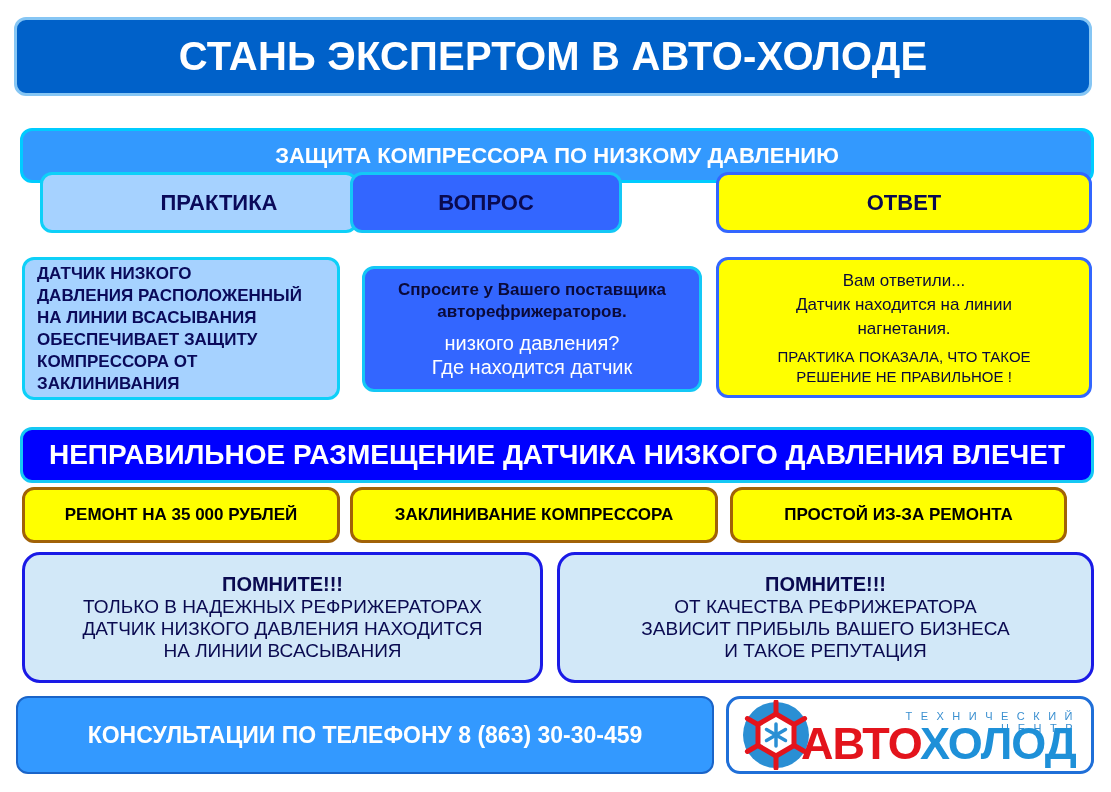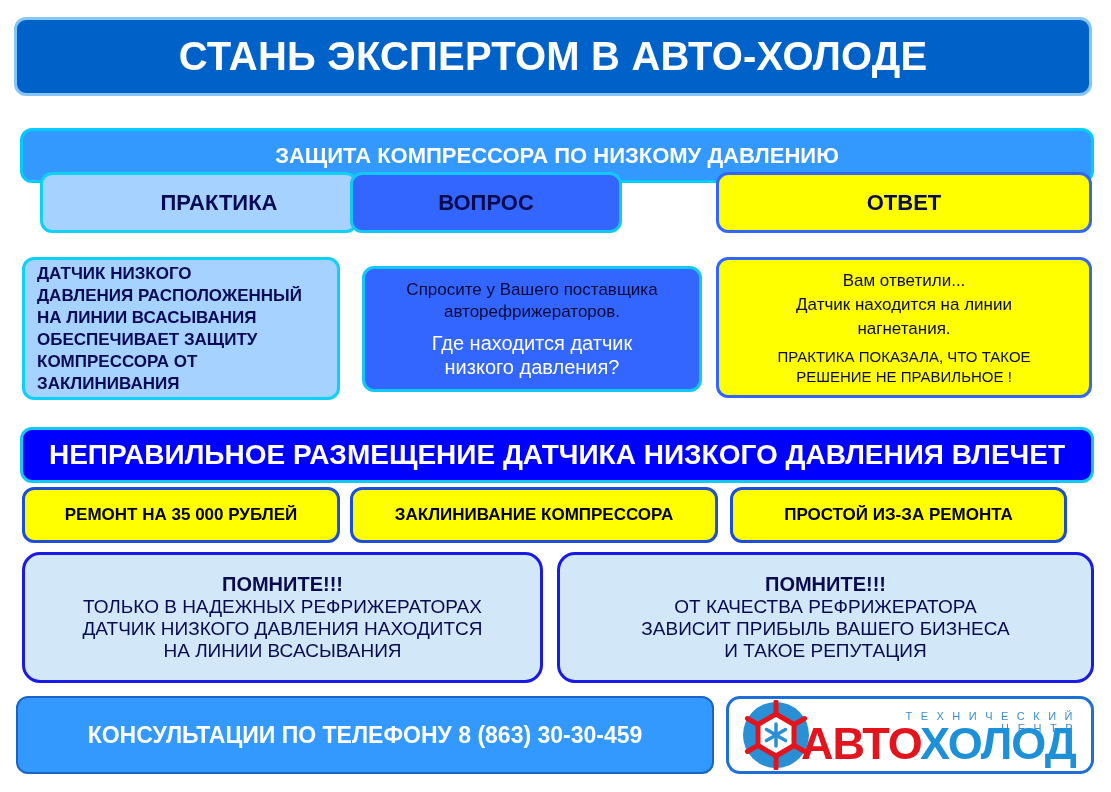--- a/index.html
+++ b/index.html
@@ -30,35 +30,35 @@
     left:22px; top:257px; width:318px; height:143px;
     background:#a6d2ff; border:3px solid #0ed0f8;
     align-items:flex-start; justify-content:center; text-align:left;
     padding-left:12px; color:#0a0a5a; font-weight:bold; font-size:17px; line-height:22px;
   }
   .content-question {
     left:362px; top:266px; width:340px; height:126px;
     background:#3366ff; border:3px solid #14c8f6;
     color:#0a0a3a; font-size:17px; line-height:22px;
   }
-  .content-question .q-ask { color:#0a0a3a; font-size:17px; }
+  .content-question .q-ask { color:#0a0a3a; font-size:17px;font-weight:bold; }
   .content-question .q-main { color:#ffffff; font-size:20px; line-height:24px; margin-top:8px; }
   .content-answer {
     left:716px; top:257px; width:376px; height:141px;
     background:#ffff00; border:3px solid #3366ff;
     color:#0a0a3a; font-size:17px; line-height:24px;
   }
   .content-answer .a-warn { font-size:15px; line-height:20px; margin-top:6px; }
 
   .banner {
     left:20px; top:427px; width:1074px; height:56px;
     background:#0000ff; border:3px solid #15c8f4;
     color:#ffffff; font-weight:bold; font-size:28px;
   }
-  .cons { top:487px; height:56px; background:#ffff00; border:3px solid #1d4ed8;
+  .cons { top:487px; height:56px; background:#ffff00; border:3px solid #a16207;
     color:#000000; font-weight:bold; font-size:17px; }
   .cons-1 { left:22px; width:318px; }
   .cons-2 { left:350px; width:368px; }
   .cons-3 { left:730px; width:337px; }
 
   .remember {
     top:552px; height:131px; background:#d2e8f8; border:3px solid #1a1ae6;
     border-radius:18px; color:#0a0a50; font-size:19px; line-height:22px;
   }
   .remember .r-head { font-weight:bold; font-size:20px; margin-bottom:1px; }
@@ -115,22 +115,22 @@
   <div>КОМПРЕССОРА ОТ</div>
   <div>ЗАКЛИНИВАНИЯ</div>
 </div>
 
 <div class="box content-question">
   <div class="q-ask">
     <div>Спросите у Вашего поставщика</div>
     <div>авторефрижераторов.</div>
   </div>
   <div class="q-main">
+    <div>низкого давления?</div>
     <div>Где находится датчик</div>
-    <div>низкого давления?</div>
   </div>
 </div>
 
 <div class="box content-answer">
   <div>Вам ответили...</div>
   <div>Датчик находится на линии</div>
   <div>нагнетания.</div>
   <div class="a-warn">
     <div>ПРАКТИКА ПОКАЗАЛА, ЧТО ТАКОЕ</div>
     <div>РЕШЕНИЕ НЕ ПРАВИЛЬНОЕ !</div>

